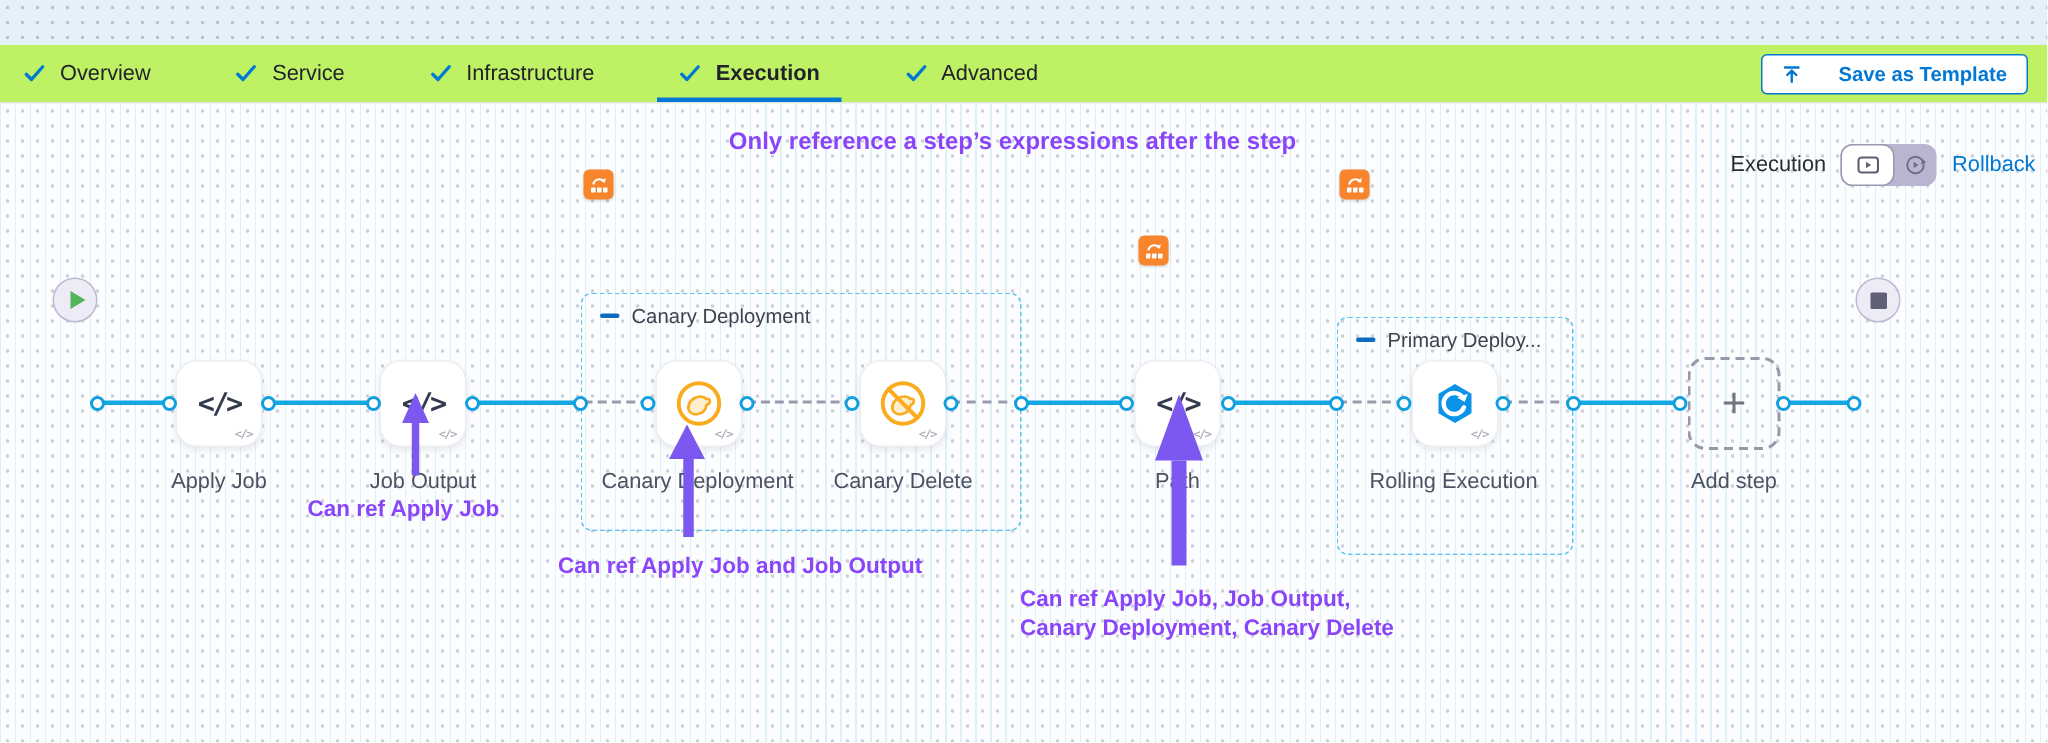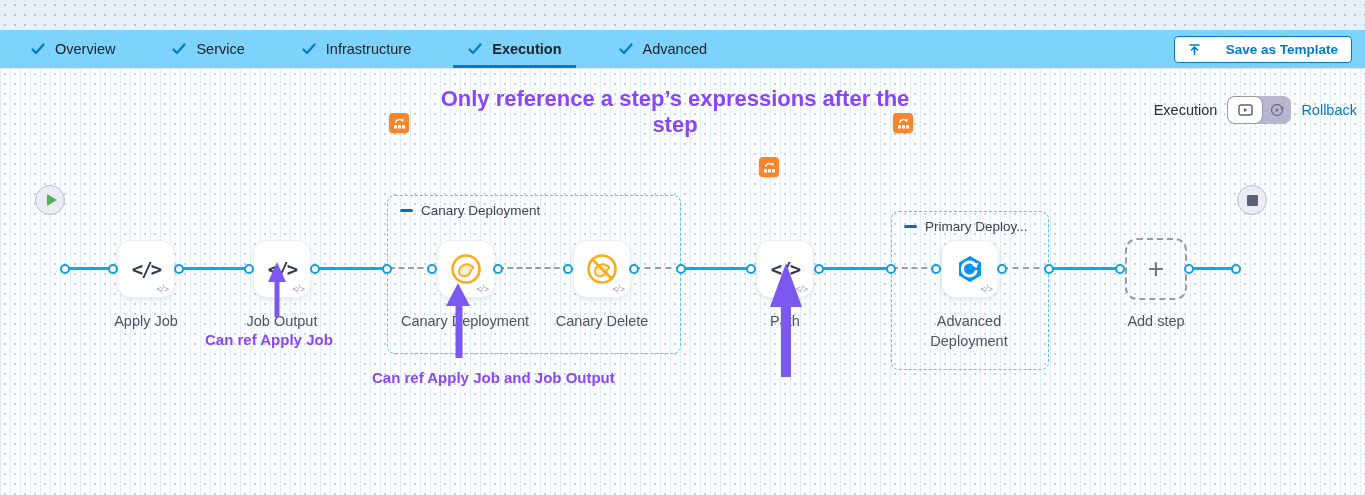--- a/index.html
+++ b/index.html
@@ -10,22 +10,22 @@
   .top-strip {
     position:absolute; left:0; top:0; width:1365px; height:30px;
     background-color:#e4f1f8;
     background-image: radial-gradient(circle, rgba(90,120,150,.35) 1px, transparent 1.4px);
     background-size:10px 10px;
   }
 
   
   .tabbar {
     position:absolute; left:0; top:30px; width:1365px; height:39px;
-    background:#7dd3fc; border-bottom:1px solid #e2e4ea;
-    display:flex; align-items:center; padding-left:30px; gap:56px;
+    background:#bef264; border-bottom:1px solid #e2e4ea;
+    display:flex; align-items:center; padding-left:15px; gap:56px;
   }
   .tab { position:relative; height:100%; display:flex; align-items:center; gap:9px;
          font-size:14.5px; color:#22222a; cursor:pointer; }
   .tab.active { font-weight:bold; }
   .tab.active::after { content:""; position:absolute; left:-14px; right:-14px; bottom:0;
          height:3px; background:#0278d5; }
   .check-icon { width:16px; height:16px; display:inline-block; }
 
   .save-btn {
     position:absolute; right:13px; top:6px; height:27px;
@@ -39,21 +39,21 @@
     position:absolute; left:0; top:69px; width:1365px; height:426px;
     background-color:#fcfdfe;
     background-image:
       radial-gradient(circle, rgba(100,115,140,.33) 1px, transparent 1.4px),
       repeating-linear-gradient(90deg, rgba(150,205,235,.28) 0 1px, transparent 1px 10px);
     background-size:10px 10px, auto;
   }
   .canvas > * { position:absolute; }
 
   .purple-title { left:440px; top:17px; width:470px; text-align:center;
-    color:#8a45fb; font-size:22px; font-weight:bold; }
+    color:#8a45fb; font-size:16px; font-weight:bold; }
 
   
   .exec-ctl { right:8px; top:27px; display:flex; align-items:center; gap:10px; }
   .exec-label { font-size:14.5px; color:#2b2b35; }
   .toggle { position:relative; width:64px; height:28px; background:#b9b5d0; border-radius:8px; cursor:pointer; }
   .toggle-left { position:absolute; left:0; top:0; width:36px; height:28px; background:#fff;
     border:1px solid #9a97b0; border-radius:8px; display:flex; align-items:center; justify-content:center; }
   .toggle-right { position:absolute; right:0; top:0; width:28px; height:28px;
     display:flex; align-items:center; justify-content:center; }
   .rollback-link { font-size:14.5px; color:#0278d5; cursor:pointer; }
@@ -285,29 +285,33 @@
     <div class="dot" style="left:1044px;"></div>
     <div class="dot" style="left:1115px;"></div>
     <div class="dot" style="left:1184px;"></div>
     <div class="dot" style="left:1231px;"></div>
 
     <div class="step-label" style="left:212px;">Job Output</div>
     <div class="step-label" style="left:76px;">Apply Job</div>
     <div class="step-label" style="left:396px;width:138px;">Canary Deployment</div>
     <div class="step-label" style="left:532px;">Canary Delete</div>
     <div class="step-label" style="left:715px;">Path</div>
-    <div class="step-label" style="left:900px;width:138px;">Advanced Deployment</div>
+    <div class="step-label" style="left:900px;width:138px;">Rolling Execution</div>
     <div class="step-label" style="left:1086px;">Add step</div>
 
     <svg class="arrows-svg" viewBox="0 0 1365 426">
       <line x1="277" y1="248" x2="277" y2="212" stroke="#7d58f0" stroke-width="5"></line>
       <polygon points="277,193 268,213 286,213" fill="#7d58f0"></polygon>
       <line x1="459" y1="289" x2="459" y2="233" stroke="#7d58f0" stroke-width="7"></line>
       <polygon points="458,214 446,237 470,237" fill="#7d58f0"></polygon>
       <line x1="786" y1="308" x2="786" y2="238" stroke="#7d58f0" stroke-width="10"></line>
       <polygon points="786,194 770,238 802,238" fill="#7d58f0"></polygon>
     </svg>
 
     <div class="note" style="left:205px;top:261px;">Can ref Apply Job</div>
     <div class="note" style="left:372px;top:299px;">Can ref Apply Job and Job Output</div>
+    <div class="note" style="left:680px;top:321px;">
+      <div>Can ref Apply Job, Job Output,</div>
+      <div>Canary Deployment, Canary Delete</div>
+    </div>
 
   </div>
 </div>
 
 </body></html>

